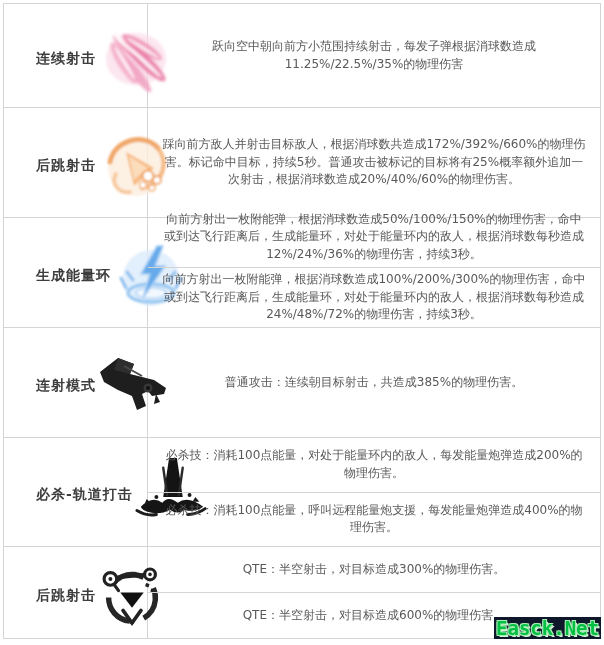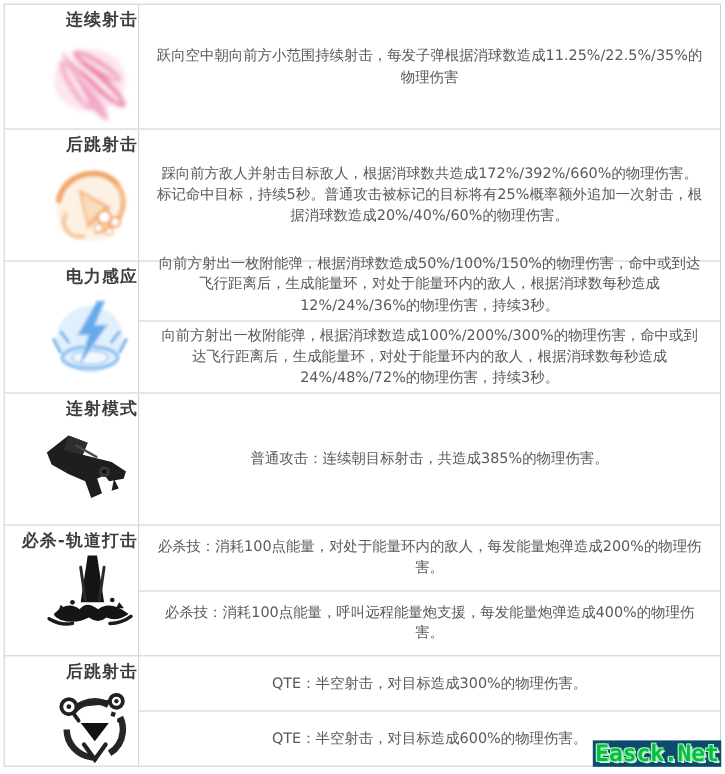--- a/index.html
+++ b/index.html
@@ -20,23 +20,24 @@
   .row { display: flex; border-bottom: 1px solid #d4d4d4; }
   .row:last-child { border-bottom: none; }
   .r1 { height: 104px; }
   .r2, .r3, .r4 { height: 110px; }
   .r5 { height: 109px; }
   .r6 { height: 91px; }
 
   .left {
     width: 112px;
     border-right: 1px solid #d4d4d4;
-    display: flex; flex-direction: column; align-items: flex-end;
+    display: flex; flex-direction: row; align-items: center;
     padding-top: 5px;
     flex-shrink: 0;
+    margin-left: 32px;
   }
   .title {
     font-size: 14px; font-weight: bold; color: #3d3d3d;
     letter-spacing: 1px; line-height: 1.2;
     white-space: nowrap;
   }
   .icon { margin-top: 1px; line-height: 0; }
   .icon svg { width: 80px; height: 80px; }
   .r5 .icon svg { width: 78px; height: 78px; }
   .r6 .icon svg { width: 72px; height: 72px; }
@@ -57,21 +58,21 @@
     right: 3px; top: 617px;
     font-family: "DejaVu Sans Mono", "Liberation Mono", monospace;
     font-weight: bold;
     font-size: 19px;
     letter-spacing: 0px;
     color: #00bf43;
     text-shadow:
       1px 1px 0 #a9ecb5, -1px 1px 0 #a9ecb5,
       1px -1px 0 #a9ecb5, -1px -1px 0 #a9ecb5,
       2px 2px 0 #d4f6da;
-    background: #0c4a6e;
+    background: #0f172a;
     padding: 0 2px;
   }
 </style>
 </head>
 <body>
 
 <div class="stage">
   <div class="sheet">
 
     <div class="row r1">
@@ -130,21 +131,21 @@
           </svg>
         </div>
       </div>
       <div class="right">
         <div class="cell">踩向前方敌人并射击目标敌人，根据消球数共造成172%/392%/660%的物理伤害。标记命中目标，持续5秒。普通攻击被标记的目标将有25%概率额外追加一次射击，根据消球数造成20%/40%/60%的物理伤害。</div>
       </div>
     </div>
 
     <div class="row r3">
       <div class="left">
-        <div class="title">电力感应</div>
+        <div class="title">生成能量环</div>
         <div class="icon">
           <svg viewBox="0 0 80 80">
             <defs>
                 <filter id="b3" x="-30%" y="-30%" width="160%" height="160%">
                   <feGaussianBlur stdDeviation="1.1"></feGaussianBlur>
                 </filter>
               </defs>
             <g filter="url(#b3)">
               <circle cx="40" cy="42" r="28" fill="#ddecfb" opacity="0.85"></circle>
               <ellipse cx="40" cy="57" rx="23" ry="9" fill="none" stroke="#9cc9f2" stroke-width="3.5"></ellipse>

